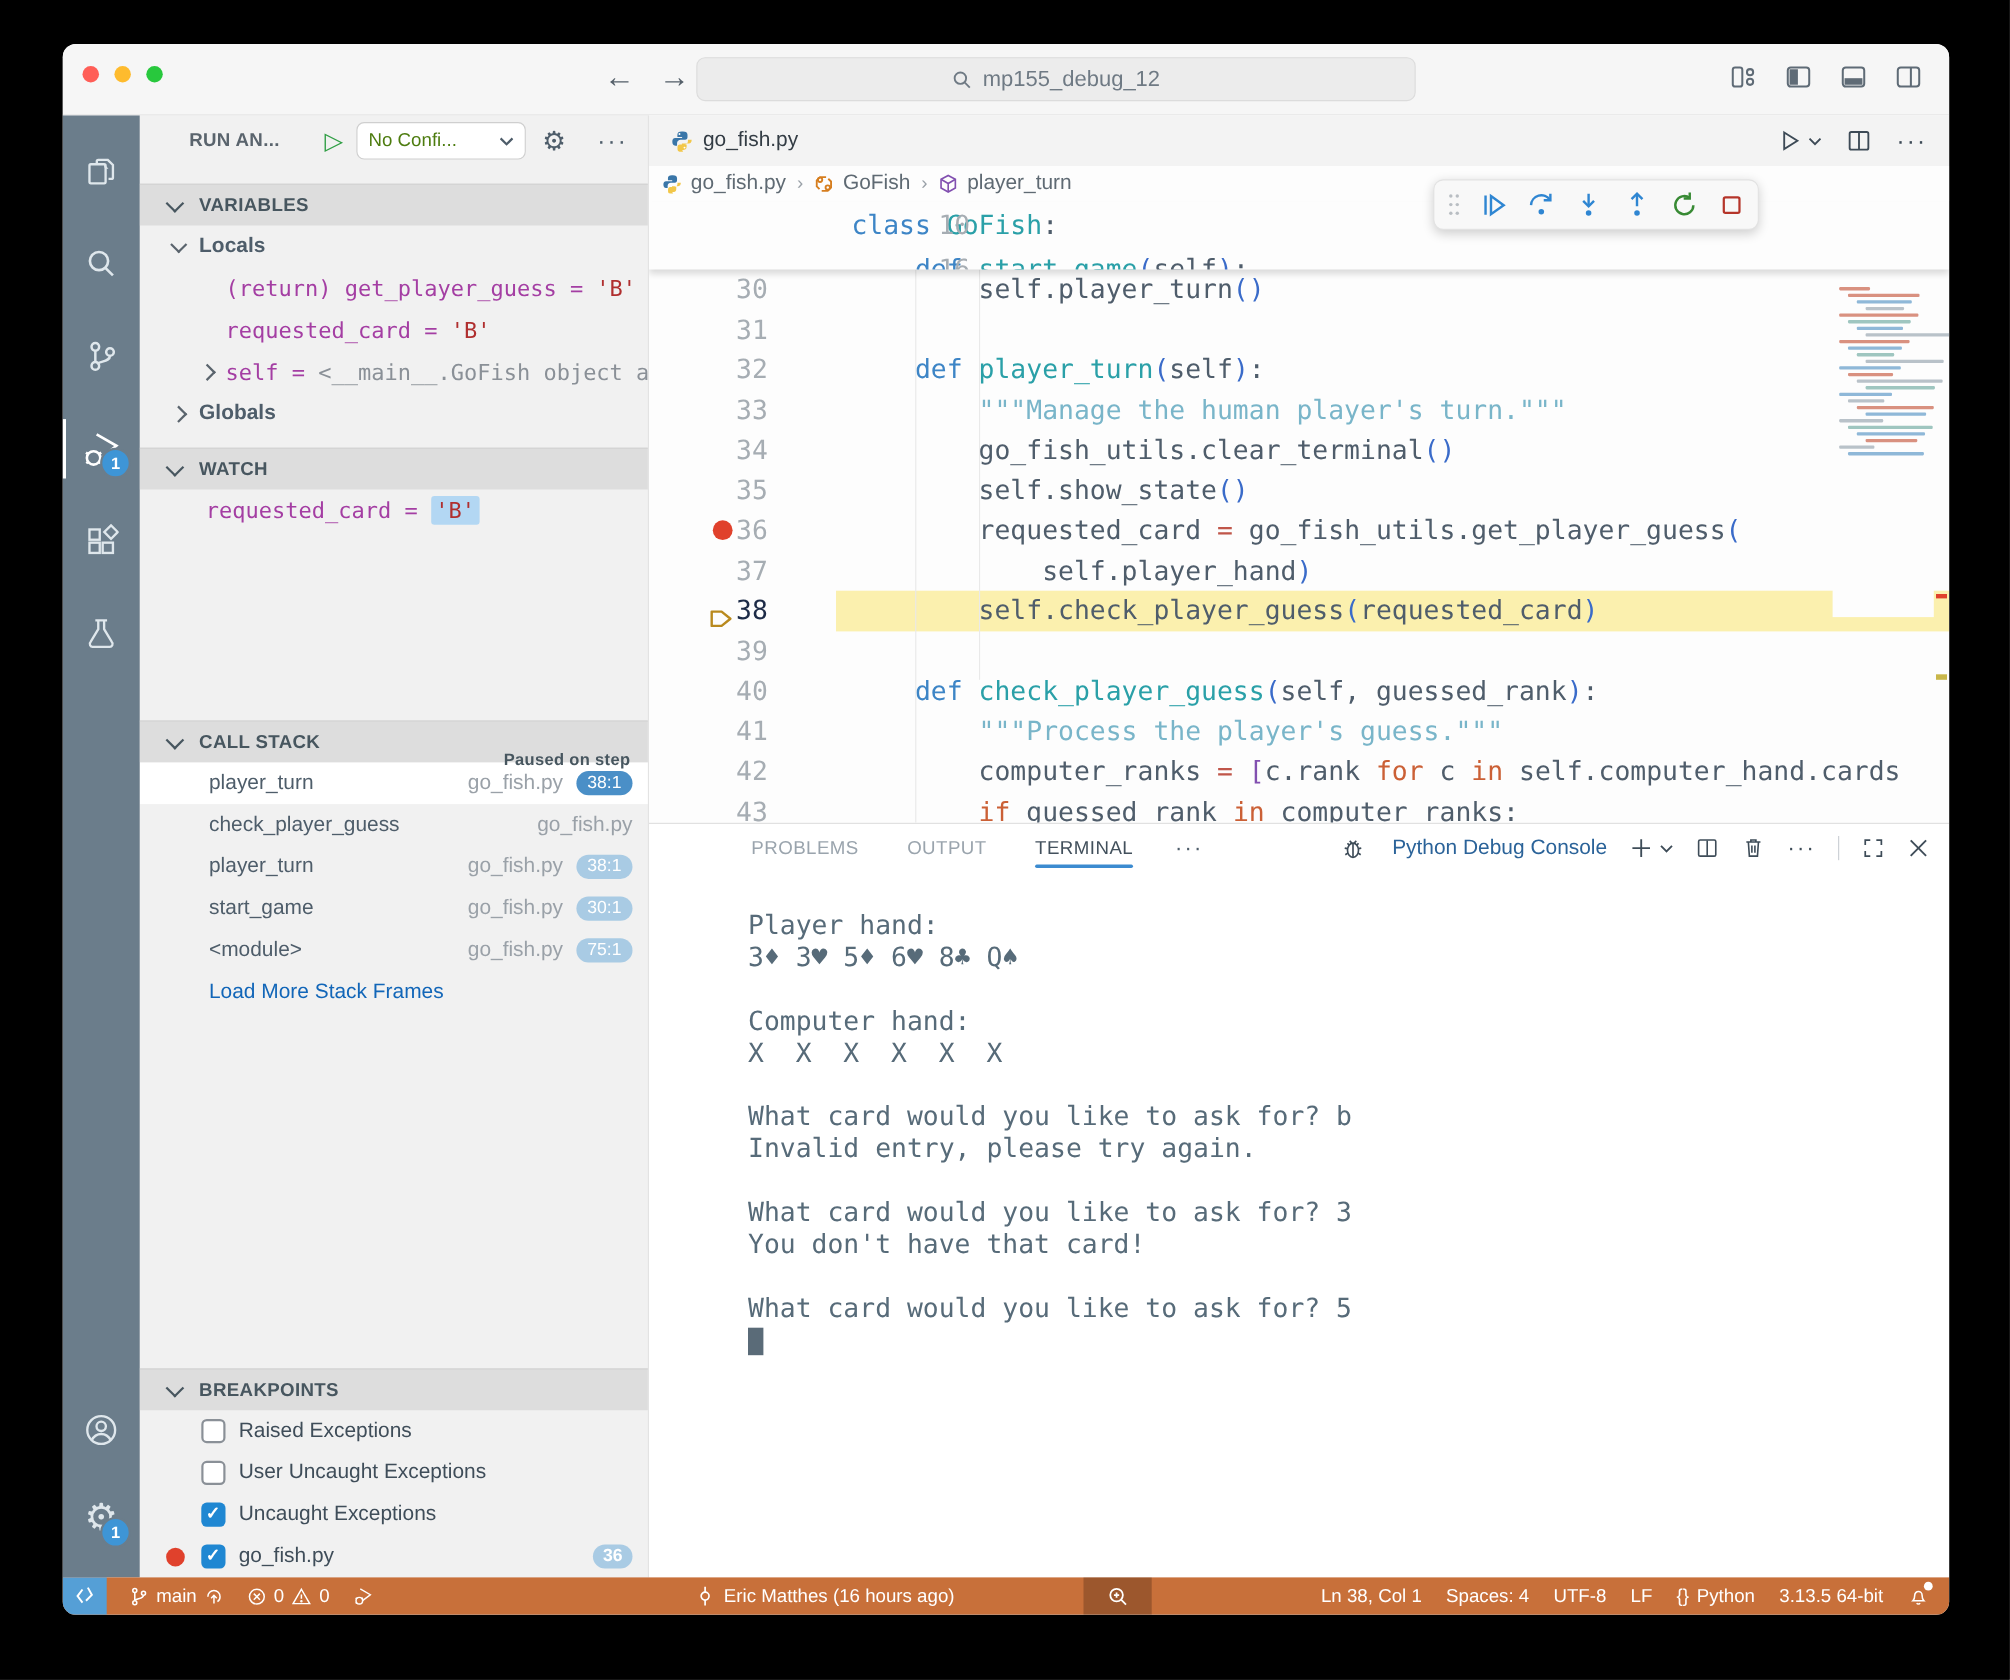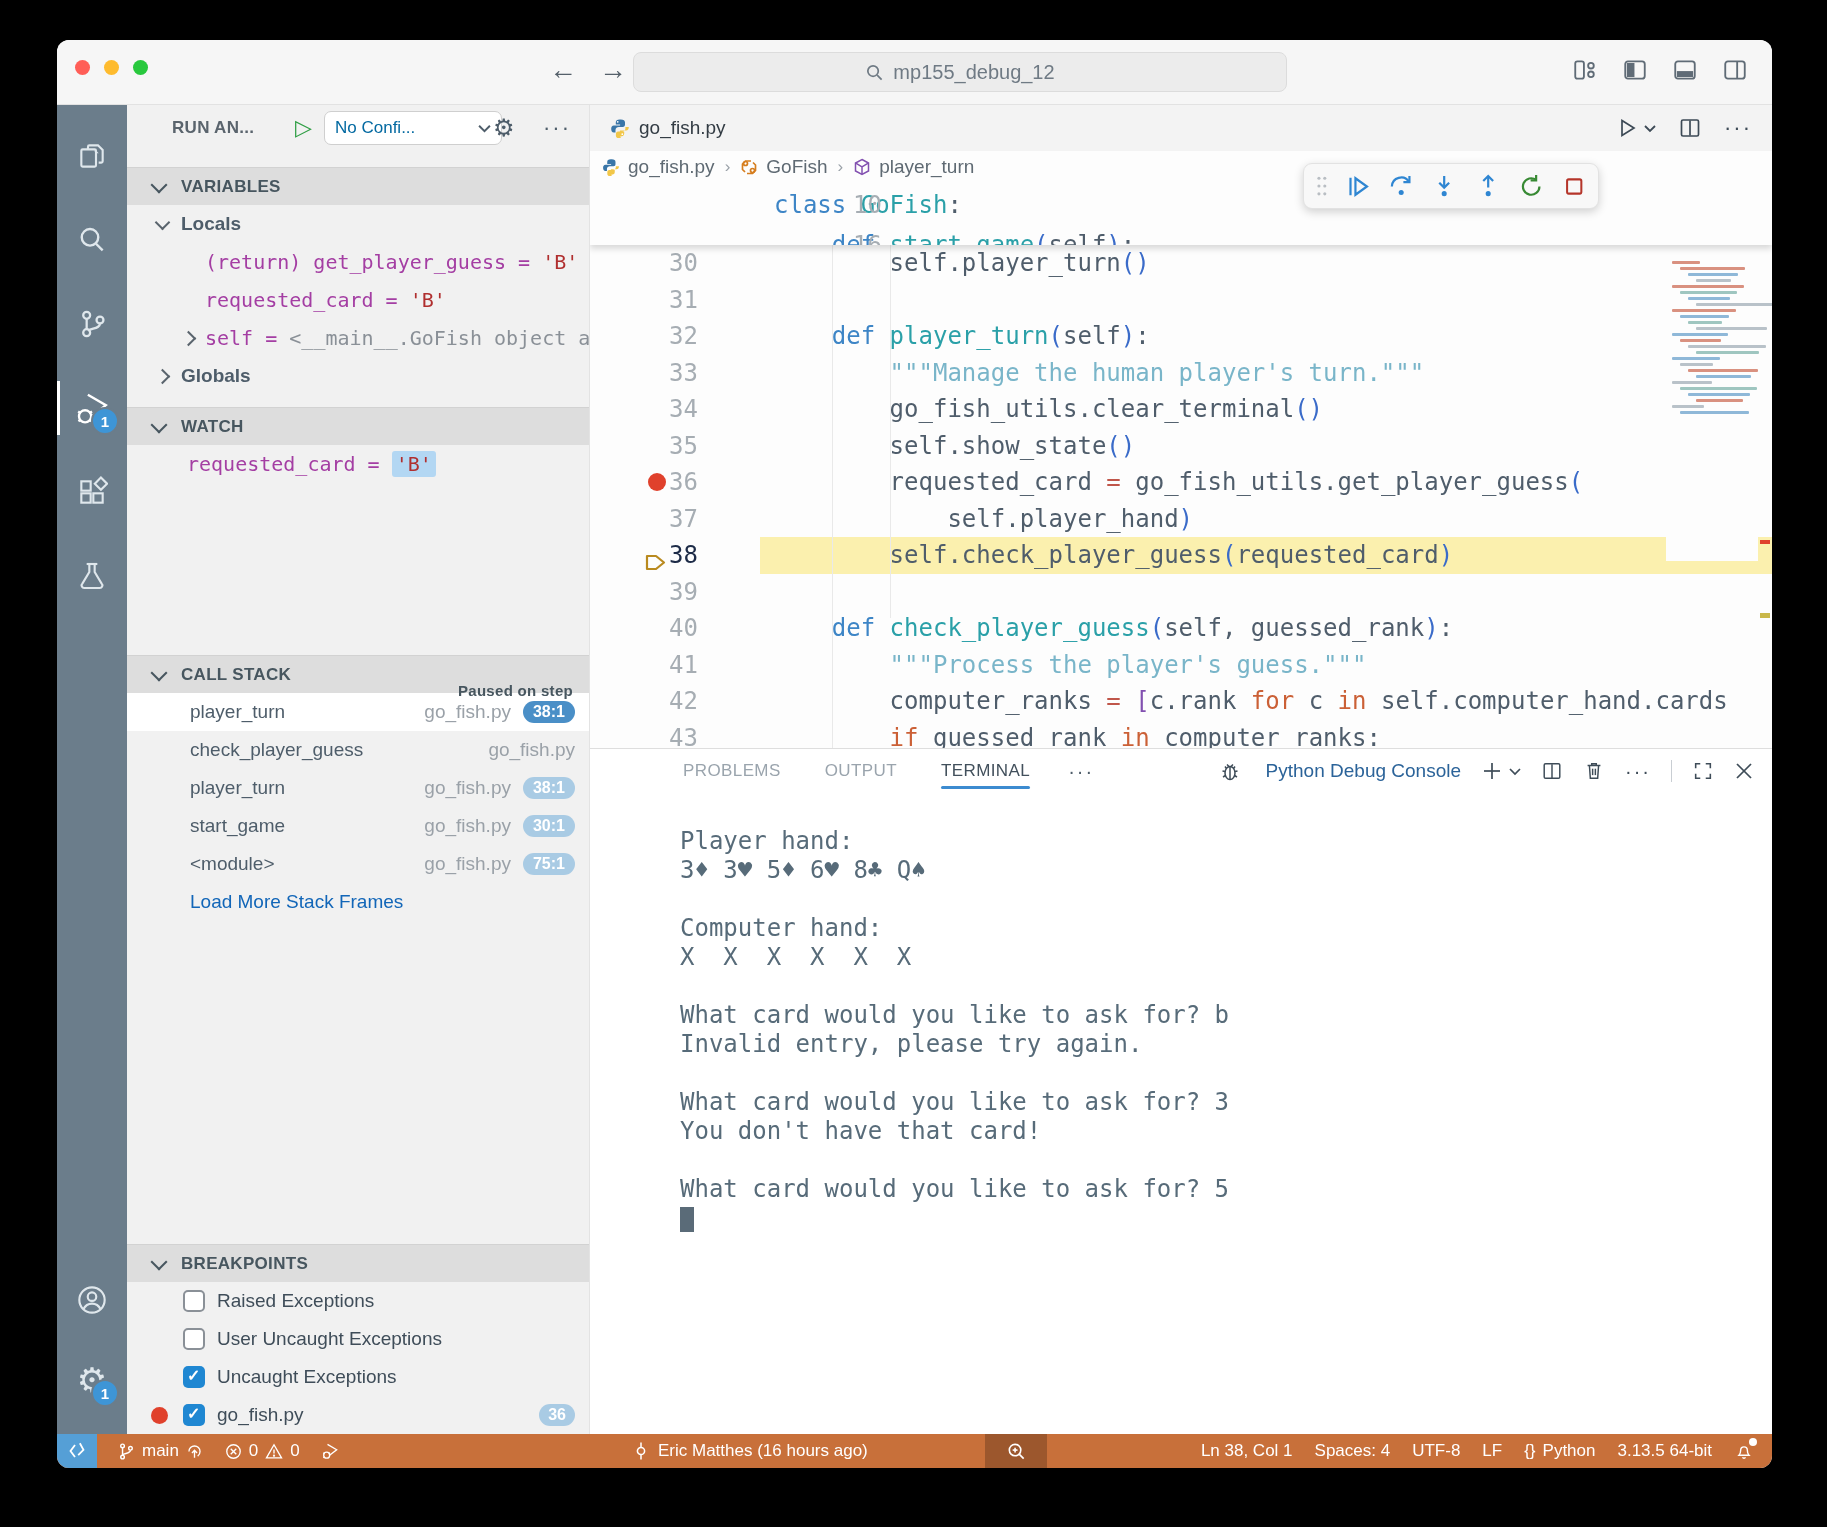--- a/index.html
+++ b/index.html
@@ -23,39 +23,39 @@
   .activitybar{width:70px;background:#6b7d8b;position:relative;flex:none;}
   .act-item{position:absolute;left:0;width:70px;height:70px;display:flex;align-items:center;justify-content:center;}
   .act-item.active::before{content:"";position:absolute;left:0;top:8px;bottom:8px;width:3px;background:#fff;}
   .act-badge{position:absolute;right:8px;bottom:8px;background:#3e95d6;color:#fff;border-radius:50%;width:24px;height:24px;font-size:15px;display:flex;align-items:center;justify-content:center;font-weight:bold;border:2px solid #6b7d8b;}
 
   
   .sidebar{width:462px;background:#f1f1f1;flex:none;display:flex;flex-direction:column;overflow:hidden;border-right:1px solid #e3e3e3;font-size:20px;color:#4e5d6a;}
   .sb-toprow{height:46px;flex:none;display:flex;align-items:center;position:relative;}
   .sb-title{position:absolute;left:45px;font-weight:bold;font-size:17px;color:#5a646d;letter-spacing:.3px;}
   .sb-play{position:absolute;left:168px;color:#2f9e44;font-size:22px;}
-  .sb-config{position:absolute;left:197px;width:178px;height:34px;background:#fff;border:1px solid #cfcfcf;border-radius:7px;display:flex;align-items:center;justify-content:space-between;padding:0 10px;font-size:17px;color:#0369a1;box-sizing:border-box;}
+  .sb-config{position:absolute;left:197px;width:154px;height:34px;background:#fff;border:1px solid #cfcfcf;border-radius:7px;display:flex;align-items:center;justify-content:space-between;padding:0 10px;font-size:17px;color:#4d7c0f;box-sizing:border-box;}
   .sb-gear{position:absolute;left:366px;font-size:24px;color:#4e5d6a;}
   .sb-dots{position:absolute;left:416px;font-size:22px;color:#4e5d6a;letter-spacing:2px;}
   .sect-head{height:37px;flex:none;background:#dddddd;border-top:1px solid #d2d2d2;display:flex;align-items:center;font-weight:bold;font-size:17px;color:#47565f;letter-spacing:.3px;position:relative;}
   .sect-head .hlabel{margin-left:54px;}
   .sect-head .rstatus{position:absolute;right:16px;font-size:15px;font-weight:bold;color:#47565f;margin-top:32px;}
   .chev{position:absolute;left:26px;width:10px;height:10px;border-right:2px solid #47565f;border-bottom:2px solid #47565f;transform:rotate(45deg);margin-top:-4px;}
   .row38{height:38px;flex:none;display:flex;align-items:center;position:relative;white-space:pre;overflow:hidden;}
   .mono{font-family:"DejaVu Sans Mono",monospace;}
   .tree-chev{width:9px;height:9px;border-right:2px solid #5a646d;border-bottom:2px solid #5a646d;display:inline-block;position:absolute;}
   .tree-chev.down{transform:rotate(45deg);}
   .tree-chev.right{transform:rotate(-45deg);}
   .seg-name{color:#a43ea3}.seg-op{color:#a43ea3}.seg-str{color:#b02f2f}.seg-obj{color:#8a9097}
   .seg-strhl{color:#b02f2f;background:#b3d7f3;border-radius:3px;padding:1px 4px;}
   .cs-row{height:38px;flex:none;display:flex;align-items:center;padding:0 14px 0 63px;gap:12px;font-size:19px;}
   .cs-row.selected{background:#fff;}
   .cs-name{flex:1;color:#4e5d6a;overflow:hidden;text-overflow:ellipsis;white-space:nowrap;}
   .cs-file{color:#9aa1a8;}
-  .cs-badge{border-radius:12px;padding:2px 10px;font-size:16px;color:#fff;font-weight:bold;}
+  .cs-badge{border-radius:12px;padding:2px 10px;font-size:16px;color:#fff;font-weight:normal;}
   .cs-badge.solid{background:#4a8fc7;}
   .cs-badge.light{background:#a9cbe4;}
   .cs-load{height:38px;flex:none;display:flex;align-items:center;padding-left:63px;color:#1266b8;font-size:19px;}
   .bp-row{height:38px;flex:none;display:flex;align-items:center;position:relative;padding-left:56px;font-size:19px;color:#3f4d59;gap:12px;}
   .cb{width:22px;height:22px;border-radius:5px;box-sizing:border-box;flex:none;}
   .cb.off{background:#fff;border:2px solid #8a9097;}
   .cb.on{background:#1f87d2;position:relative;}
   .cb.on::after{content:"✓";color:#fff;font-size:16px;font-weight:bold;position:absolute;left:4px;top:0px;}
   .bp-dot{position:absolute;left:24px;width:17px;height:17px;border-radius:50%;background:#e0412c;}
   .bp-badge{position:absolute;right:14px;background:#a9cbe4;color:#fff;border-radius:12px;padding:2px 9px;font-size:16px;font-weight:bold;}

